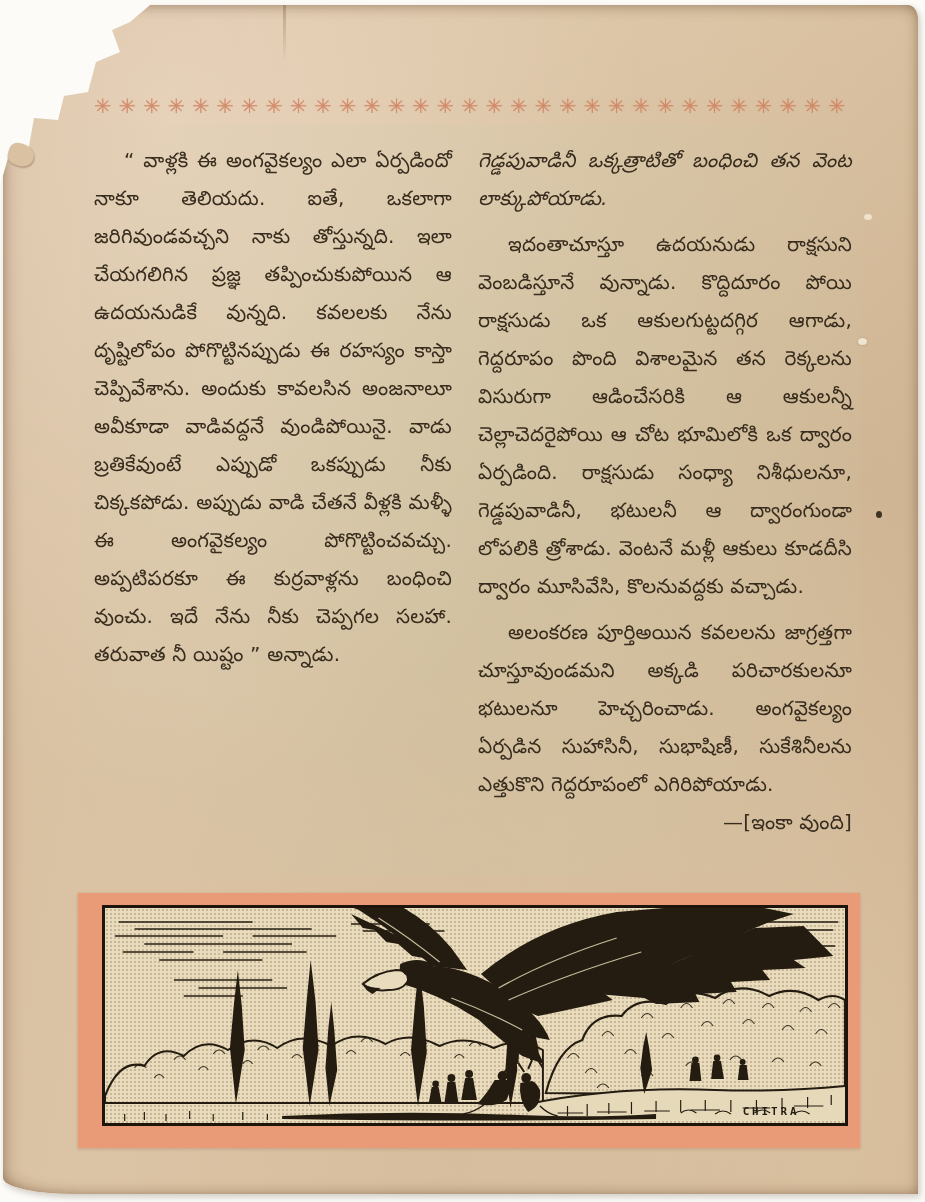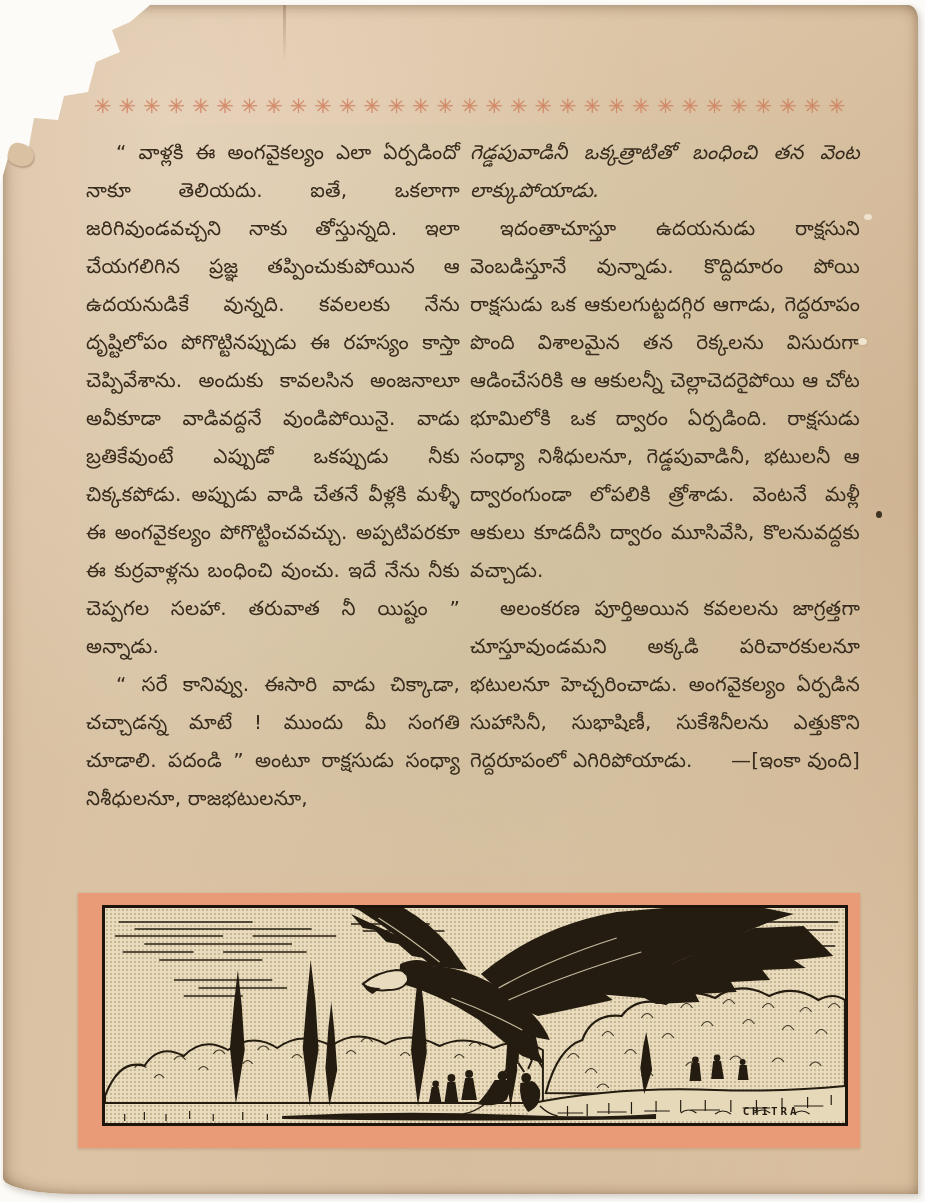--- a/index.html
+++ b/index.html
@@ -60,21 +60,21 @@
     transform:scaleY(.95);
   }
   
   .column{
     position:absolute;top:133px;
     color:#372c1d;font-size:20px;line-height:38px;
     text-align:justify;letter-spacing:.2px;
   }
   .col-left{left:86px;width:374px;}
   .col-right{left:470px;width:390px;}
-  .para{margin:0;text-indent:30px;}
+  .para{margin:8px;text-indent:30px;}
   .para.cont{text-indent:0;font-style:italic;}
   .ending{float:right;text-indent:0;}
   
   .illo-frame{
     position:absolute;left:78px;top:893px;width:782px;height:255px;
     background:#e99a76;
     box-shadow:0 1px 3px rgba(120,70,40,.25);
   }
   .illo-inner{
     position:absolute;left:12px;top:12px;right:12px;bottom:22px;
@@ -125,21 +125,20 @@
     <span class="orn-star">✳</span>
     <span class="orn-star">✳</span>
     <span class="orn-star">✳</span>
     <span class="orn-star">✳</span>
     <span class="orn-star">✳</span>
     <span class="orn-star">✳</span>
   </div>
 
 <div class="column col-left">
     <p class="para">“ వాళ్లకి ఈ అంగవైకల్యం ఎలా ఏర్పడిందో నాకూ తెలియదు. ఐతే, ఒకలాగా జరిగివుండవచ్చని నాకు తోస్తున్నది. ఇలా చేయగలిగిన ప్రజ్ఞ తప్పించుకుపోయిన ఆ ఉదయనుడికే వున్నది. కవలలకు నేను దృష్టిలోపం పోగొట్టినప్పుడు ఈ రహస్యం కాస్తా చెప్పివేశాను. అందుకు కావలసిన అంజనాలూ అవీకూడా వాడివద్దనే వుండిపోయినై. వాడు బ్రతికేవుంటే ఎప్పుడో ఒకప్పుడు నీకు చిక్కకపోడు. అప్పుడు వాడి చేతనే వీళ్లకి మళ్ళీ ఈ అంగవైకల్యం పోగొట్టించవచ్చు. అప్పటిపరకూ ఈ కుర్రవాళ్లను బంధించి వుంచు. ఇదే నేను నీకు చెప్పగల సలహా. తరువాత నీ యిష్టం ” అన్నాడు.</p>
-    <p class="para">“ సరే కానివ్వు. ఈసారి వాడు చిక్కాడా, చచ్చాడన్న మాటే ! ముందు మీ సంగతి చూడాలి. పదండి ” అంటూ రాక్షసుడు సంధ్యా నిశీధులనూ, రాజభటులనూ,</p>
   </div>
 <div class="column col-right">
     <p class="para cont">గెడ్డపువాడినీ ఒక్కత్రాటితో బంధించి తన వెంట లాక్కుపోయాడు.</p>
     <p class="para">ఇదంతాచూస్తూ ఉదయనుడు రాక్షసుని వెంబడిస్తూనే వున్నాడు. కొద్దిదూరం పోయి రాక్షసుడు ఒక ఆకులగుట్టదగ్గిర ఆగాడు, గెద్దరూపం పొంది విశాలమైన తన రెక్కలను విసురుగా ఆడించేసరికి ఆ ఆకులన్నీ చెల్లాచెదరైపోయి ఆ చోట భూమిలోకి ఒక ద్వారం ఏర్పడింది. రాక్షసుడు సంధ్యా నిశీధులనూ, గెడ్డపువాడినీ, భటులనీ ఆ ద్వారంగుండా లోపలికి త్రోశాడు. వెంటనే మళ్లీ ఆకులు కూడదీసి ద్వారం మూసివేసి, కొలనువద్దకు వచ్చాడు.</p>
     <p class="para">అలంకరణ పూర్తిఅయిన కవలలను జాగ్రత్తగా చూస్తూవుండమని అక్కడి పరిచారకులనూ భటులనూ హెచ్చరించాడు. అంగవైకల్యం ఏర్పడిన సుహాసినీ, సుభాషిణీ, సుకేశినీలను ఎత్తుకొని గెద్దరూపంలో ఎగిరిపోయాడు.<span class="ending">&nbsp;—[ఇంకా వుంది]</span></p>
   </div>
 
 <div class="illo-frame">
   <div class="illo-inner">
     <svg viewBox="0 0 752 215" preserveAspectRatio="none">

